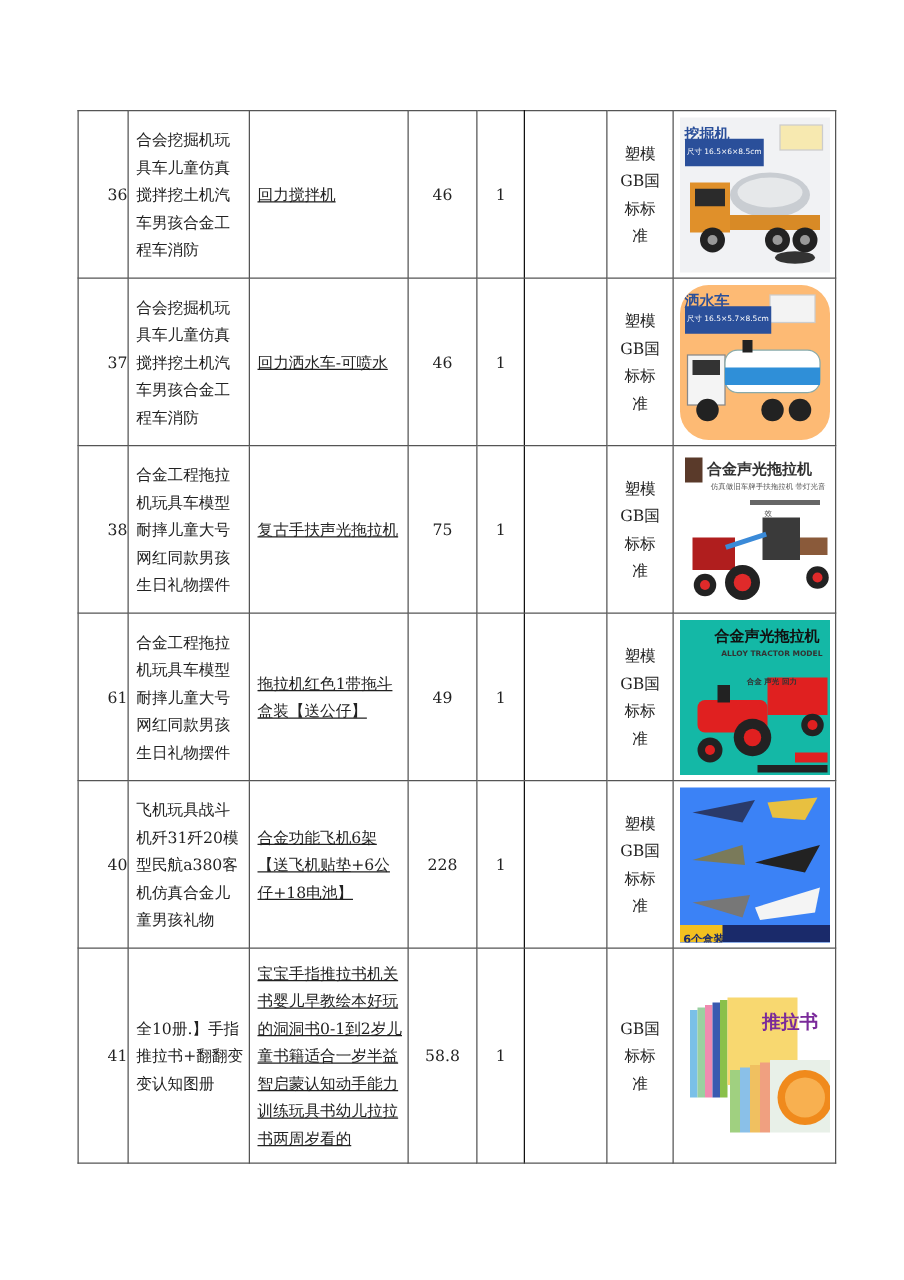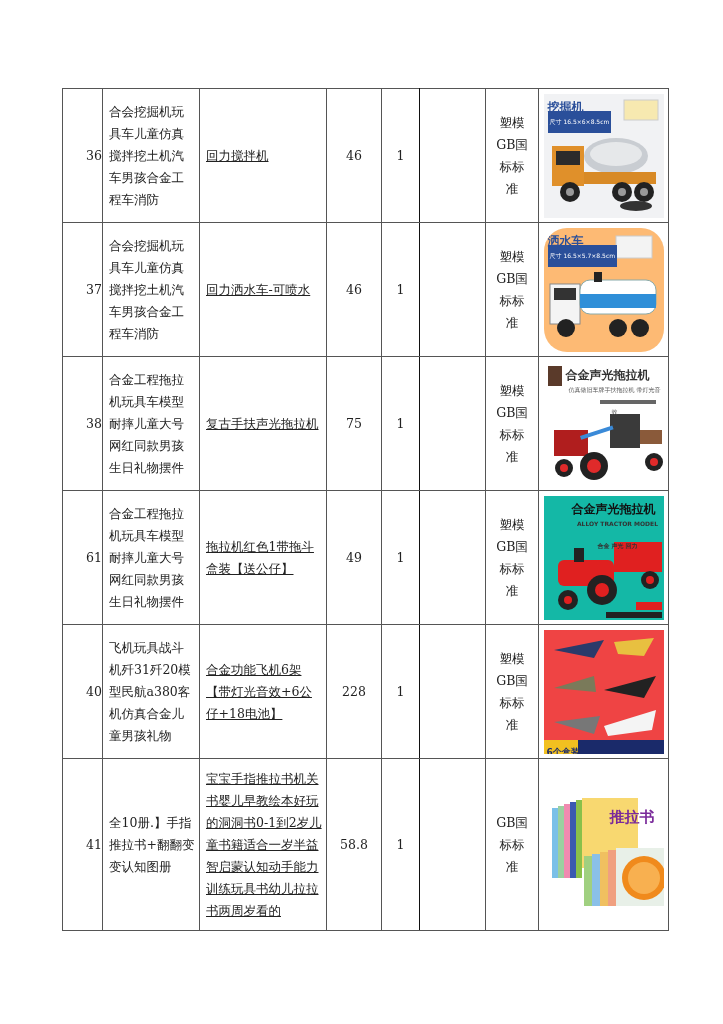--- a/index.html
+++ b/index.html
@@ -141,27 +141,27 @@
           </svg>
           <span class="cap" style="left:28px;color:#111;">合金声光拖拉机</span>
           <span class="sub" style="left:28px;background:none;color:#333;font-weight:bold;">ALLOY TRACTOR MODEL 合金 声光 回力</span>
         </div>
       </td>
     </tr>
 
     <tr class="r">
       <td class="c-no">40</td>
       <td class="c-name">飞机玩具战斗机歼31歼20模型民航a380客机仿真合金儿童男孩礼物</td>
-      <td class="c-spec">合金功能飞机6架【带灯光音效+6公仔+18电池】</td>
+      <td class="c-spec">合金功能飞机6架【送飞机贴垫+6公仔+18电池】</td>
       <td class="c-price">228</td>
       <td class="c-qty">1</td>
       <td class="c-blank"></td>
       <td class="c-std"><span class="std">塑模GB国标标准</span></td>
       <td class="c-img">
-        <div class="thumb" style="background:#ef4444;">
+        <div class="thumb" style="background:#3b82f6;">
           <svg width="120" height="124" viewBox="0 0 120 124">
             <polygon points="10,20 60,10 50,28" fill="#2a3a6a"></polygon>
             <polygon points="70,12 110,8 100,26 74,24" fill="#e8c040"></polygon>
             <polygon points="10,58 50,46 52,62" fill="#7a7a5a"></polygon>
             <polygon points="60,60 112,46 100,68" fill="#222"></polygon>
             <polygon points="10,92 56,86 50,104" fill="#777"></polygon>
             <polygon points="60,96 112,80 108,100 64,106" fill="#f4f4f4"></polygon>
             <rect x="0" y="110" width="120" height="14" fill="#1a2a6a"></rect>
             <rect x="0" y="110" width="34" height="14" fill="#f2c020"></rect>
           </svg>

